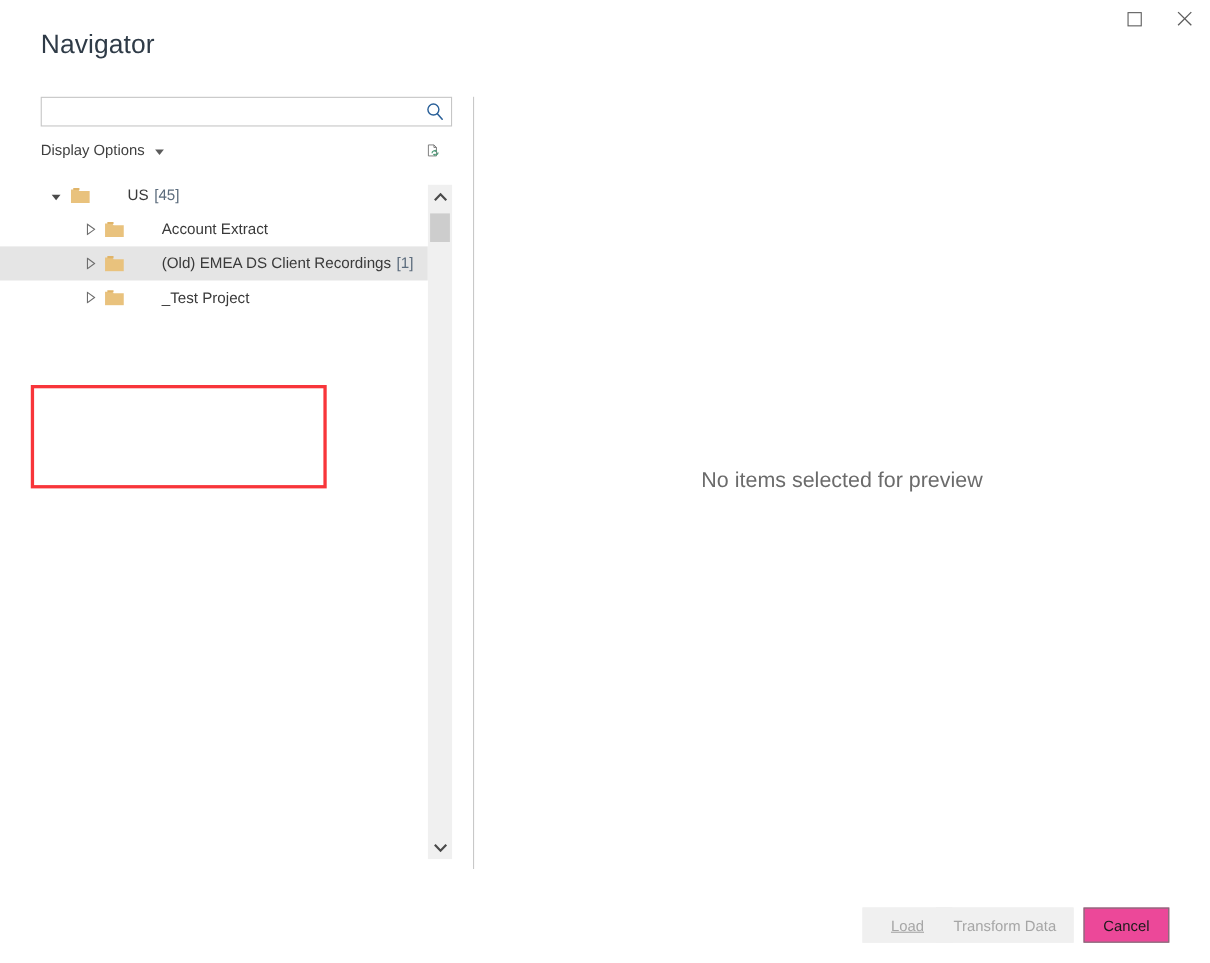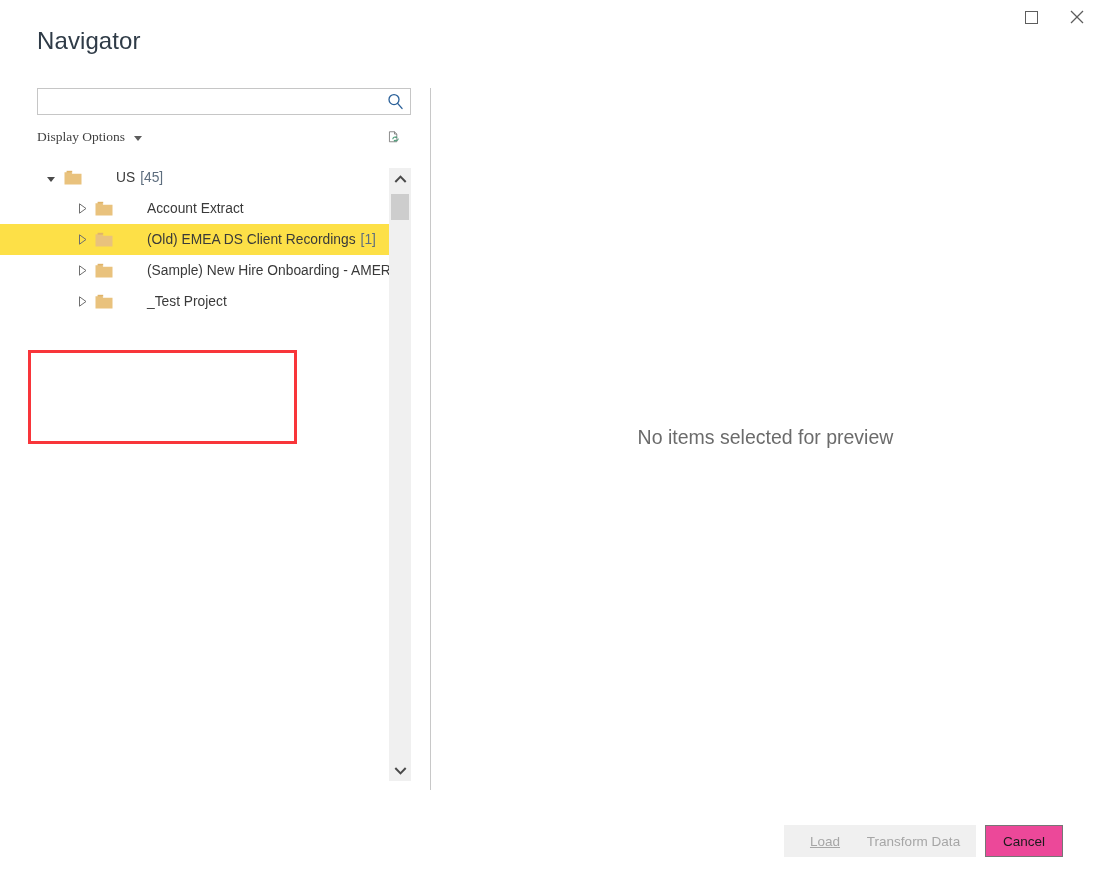--- a/index.html
+++ b/index.html
@@ -94,21 +94,20 @@
     border: none;
   }
 
   
   #options-row {
     position: absolute;
     left: 37px;
     top: 126px;
     width: 374px;
     height: 24px;
-    font-family: Liberation Serif, serif;
   }
   #display-options {
     display: inline-flex;
     align-items: center;
     gap: 9px;
     cursor: pointer;
     font-size: 13.5px;
     color: #3f3f3f;
     line-height: 22px;
   }
@@ -154,21 +153,21 @@
     position: relative;
     height: 31px;
     display: flex;
     align-items: center;
     font-size: 13.8px;
     color: #3a3a3a;
     white-space: nowrap;
     cursor: default;
     box-sizing: border-box;
   }
-  .tree-row.hovered { background: #fde047; }
+  .tree-row.hovered { background: #e5e5e5; }
   .tw {
     width: 16px;
     height: 16px;
     display: flex;
     align-items: center;
     justify-content: center;
     flex: 0 0 16px;
     cursor: pointer;
   }
   .tw-expanded {
@@ -381,44 +380,31 @@
         </svg>
       </span>
       <svg class="folder" viewBox="0 0 18 15">
         <path d="M0.5 2.2 h6.6 l1.2 1.5 h9.2 v10.8 h-17 z" fill="#e9c27d"></path>
         <path d="M2.6 0.8 h5.6 v1.9 h-5.6 z" fill="#e0b468"></path>
       </svg>
       <span class="label">(Old) EMEA DS Client Recordings</span>
       <span class="count" style="margin-left:5px">[1]</span>
     </div>
 
+
     <div class="tree-row" style="padding-left:74px">
       <span class="tw">
         <svg width="9" height="11" viewBox="0 0 9 11">
           <polygon points="1.5,0.8 8,5.5 1.5,10.2" fill="none" stroke="#6e6e6e" stroke-width="1"></polygon>
         </svg>
       </span>
       <svg class="folder" viewBox="0 0 18 15">
         <path d="M0.5 2.2 h6.6 l1.2 1.5 h9.2 v10.8 h-17 z" fill="#e9c27d"></path>
         <path d="M2.6 0.8 h5.6 v1.9 h-5.6 z" fill="#e0b468"></path>
       </svg>
-      <span class="label">(Sample) New Hire Onboarding - AMER</span>
-      <span class="count" style="margin-left:5px"></span>
-    </div>
-
-    <div class="tree-row" style="padding-left:74px">
-      <span class="tw">
-        <svg width="9" height="11" viewBox="0 0 9 11">
-          <polygon points="1.5,0.8 8,5.5 1.5,10.2" fill="none" stroke="#6e6e6e" stroke-width="1"></polygon>
-        </svg>
-      </span>
-      <svg class="folder" viewBox="0 0 18 15">
-        <path d="M0.5 2.2 h6.6 l1.2 1.5 h9.2 v10.8 h-17 z" fill="#e9c27d"></path>
-        <path d="M2.6 0.8 h5.6 v1.9 h-5.6 z" fill="#e0b468"></path>
-      </svg>
       <span class="label">_Test Project</span>
       <span class="count" style="margin-left:5px"></span>
     </div>
 
   </div>
 
   <div id="tree-scrollbar">
     <div class="sb-arrow" id="sb-up">
       <svg width="13" height="9" viewBox="0 0 13 9">
         <polyline points="1.3,7 6.5,1.6 11.7,7" fill="none" stroke="#4a4a4a" stroke-width="2"></polyline>

